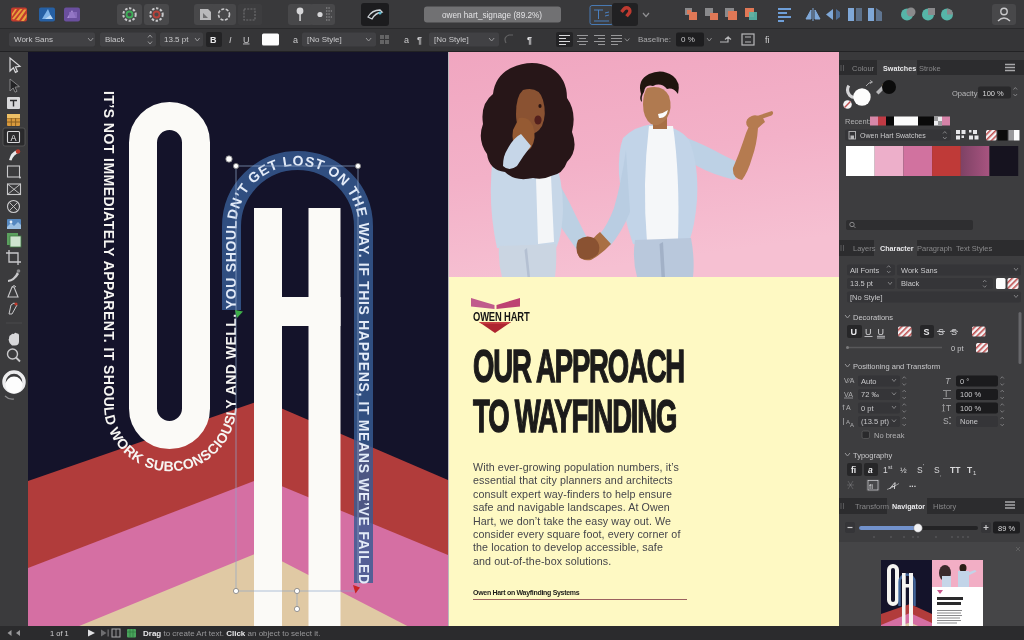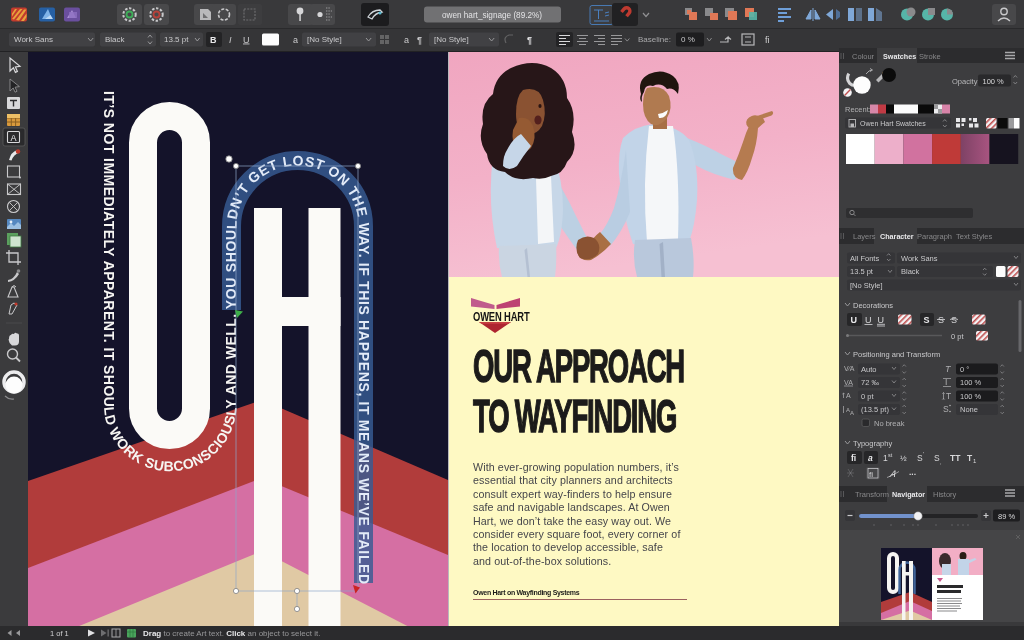--- a/index.html
+++ b/index.html
@@ -13,21 +13,21 @@
   #toolbar2 { position:absolute; left:0; top:29px; width:1024px; height:23px; background:#353537; border-bottom:1px solid #222224; }
   
   #lefttools { position:absolute; left:0; top:52px; width:28px; height:574px; background:#3b3b3d; }
   
   #statusbar { position:absolute; left:0; top:626px; width:1024px; height:14px; background:#7f1d1d; color:#919193; font-size:8px; }
   
   #poster { position:absolute; left:28px; top:52px; width:420px; height:574px; background:#14132a; }
   #page2 { position:absolute; left:449px; top:52px; width:390px; height:574px; background:#fef9c3; }
   #pagegap { position:absolute; left:448px; top:52px; width:1px; height:574px; background:#b9b9bd; }
   
-  #panel { position:absolute; left:839px; top:48px; width:185px; height:574px; background:#1d4ed8; }
+  #panel { position:absolute; left:839px; top:60px; width:185px; height:574px; background:#1d4ed8; }
 </style>
 </head>
 <body>
 <div id="app">
   <div id="topbar">
     <svg width="1024" height="29" viewBox="0 0 1024 29">
 
       <g>
         <rect x="11" y="7.5" width="16" height="14" rx="2" fill="#c23b2e"></rect>
         <path d="M12 19 L20 9 h2.5 L14 19.5 Z M16 20 L24 9.5 h2.5 L19 20.5 Z M21 21 L26.5 13.5 v3.5 L24 21 Z M12 13.5 L15 9 h2 L12 16.5 Z" fill="#e8a23c"></path>

